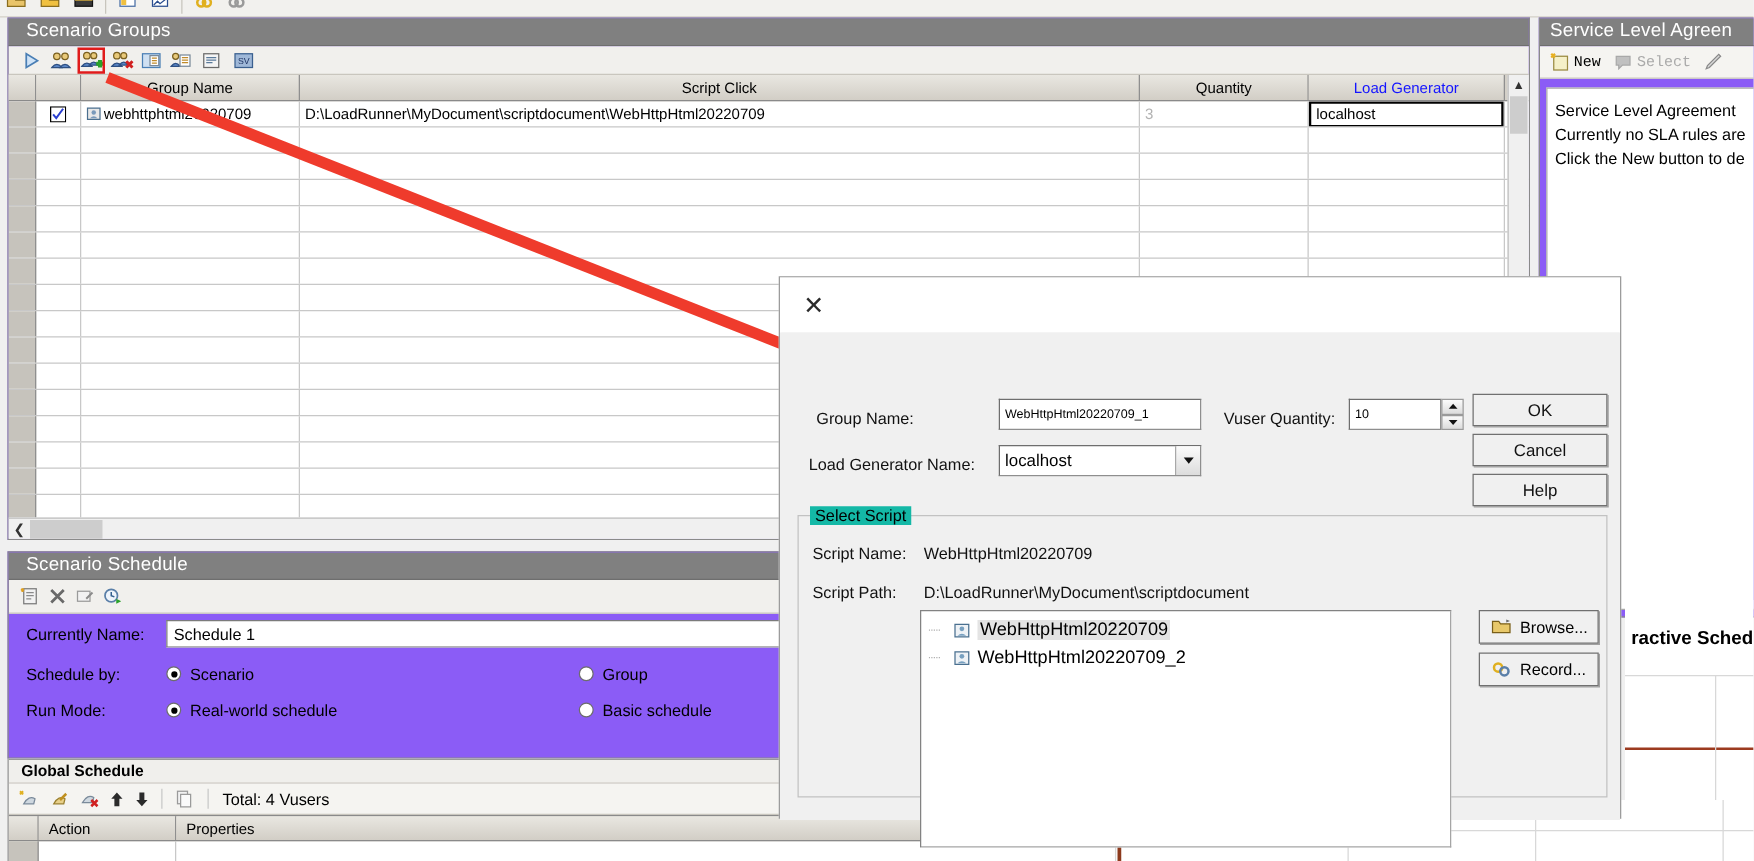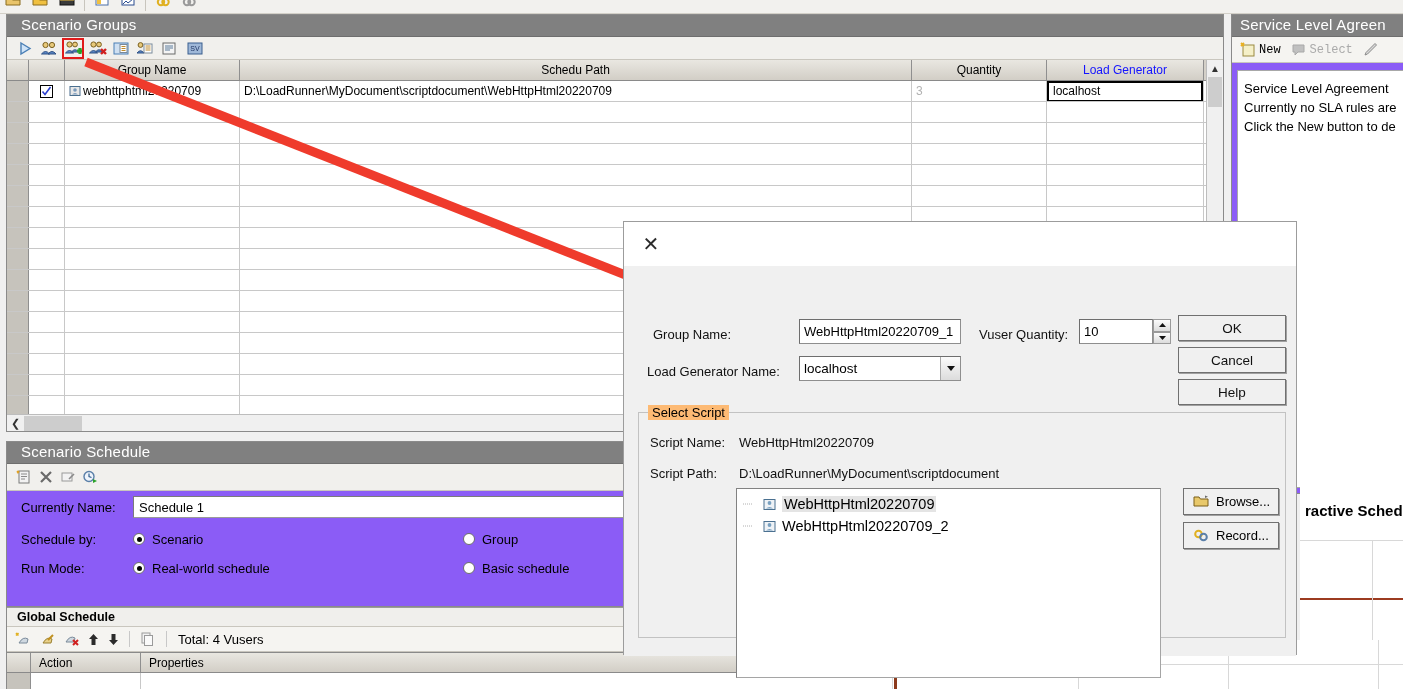--- a/index.html
+++ b/index.html
@@ -118,40 +118,40 @@
   .dlg-title { height:44px; background:#ffffff; display:flex; align-items:center;
                padding:0 14px 0 13px; }
   .dlg-title-text { font-size:17px; color:#1c1c1c; flex:1; }
   .dlg-close { width:28px; height:28px; display:flex; align-items:center;
                justify-content:center; font-size:20px; color:#2b2b2b; }
   .dlg-body { position:relative; height:390px; background:#f0f0f0; }
   .dfield-lbl { position:absolute; font-size:13px; color:#111; }
   .dinp {
     position:absolute; background:#fff;
     border:1px solid #8e8e8e; border-top-color:#6e6e6e; border-left-color:#6e6e6e;
-    display:flex; align-items:center; padding-left:4px; font-size:13px;
+    display:flex; align-items:center; padding-left:4px; font-size:10px;
   }
   .dcombo { position:absolute; background:#fff;
             border:1px solid #8e8e8e; border-top-color:#6e6e6e; border-left-color:#6e6e6e;
             display:flex; align-items:center; font-size:13.5px; }
   .dcombo .txt { flex:1; padding-left:4px; }
   .dcombo .arw { width:20px; height:100%; background:linear-gradient(#fbfbfb,#dcdcdc);
                  border-left:1px solid #a8a8a8; display:flex; align-items:center;
                  justify-content:center; }
   .spin { position:absolute; width:18px; display:flex; flex-direction:column; }
   .spin div { flex:1; background:linear-gradient(#fbfbfb,#dcdcdc); border:1px solid #9a9a9a;
               display:flex; align-items:center; justify-content:center; }
   .dbtn {
     position:absolute; background:#f0f0f0;
     border:1px solid #707070; box-shadow: 1px 1px 0 #a0a0a0;
     display:flex; align-items:center; justify-content:center;
     font-size:13.5px; color:#111;
   }
   .grpbox { position:absolute; border:1px solid #c2c2c2; }
-  .grpbox-lbl { position:absolute; background:#fdba74; padding:0 4px; font-size:13px; }
+  .grpbox-lbl { position:absolute; background:#14b8a6; padding:0 4px; font-size:13px; }
   .listbox { position:absolute; background:#fff; border:1px solid #a5a5a5;
              border-top-color:#828282; border-left-color:#828282; overflow:hidden; }
   .litem { display:flex; align-items:center; height:22px; padding-left:14px;
            font-size:14.5px; gap:6px; }
   .litem .sel-bg { background:#e4e4e4; padding:0 2px; }
   .sidebtn { position:absolute; background:#f0f0f0; border:1px solid #707070;
              box-shadow:1px 1px 0 #a0a0a0; display:flex; align-items:center;
              gap:6px; padding-left:9px; font-size:13px; }
 
   
@@ -274,21 +274,21 @@
             <text x="10" y="12" font-size="7" text-anchor="middle" fill="#1a2f5f" font-family="Liberation Sans">SV</text>
           </svg>
       </div>
     </div>
 
     <div class="grid">
       <div class="grid-head">
         <div class="gh" style="width:22px"></div>
         <div class="gh" style="width:36px"></div>
         <div class="gh" style="width:175px">Group Name</div>
-        <div class="gh" style="width:672px">Schedu Path</div>
+        <div class="gh" style="width:672px">Script Click</div>
         <div class="gh" style="width:135px">Quantity</div>
         <div class="gh blue" style="width:157px">Load Generator</div>
       </div>
 
       <div class="grid-body">
         <div class="grow">
           <div class="gc rowhdr" style="width:22px"></div>
           <div class="gc center" style="width:36px">
             <svg width="13" height="13" viewBox="0 0 13 13">
                 <rect x="0.5" y="0.5" width="12" height="12" fill="#fff" stroke="#000"></rect>

